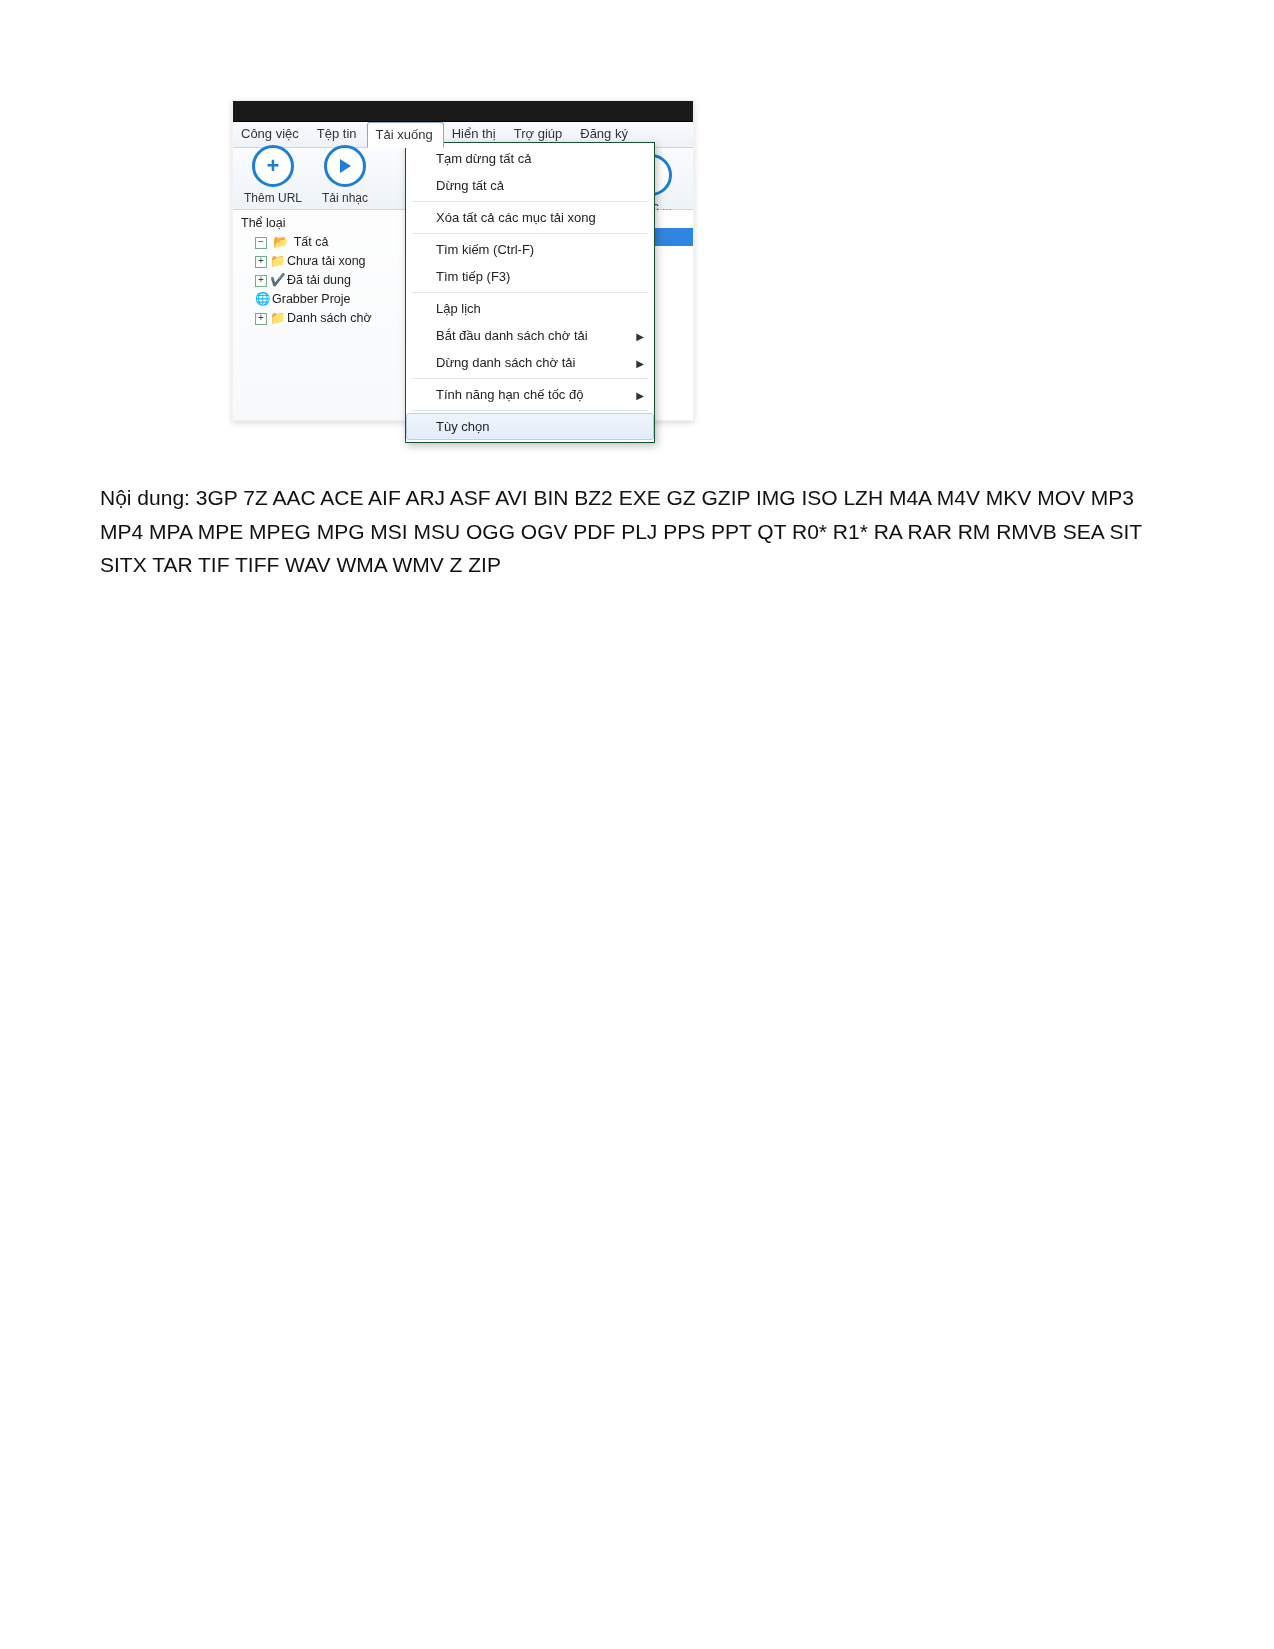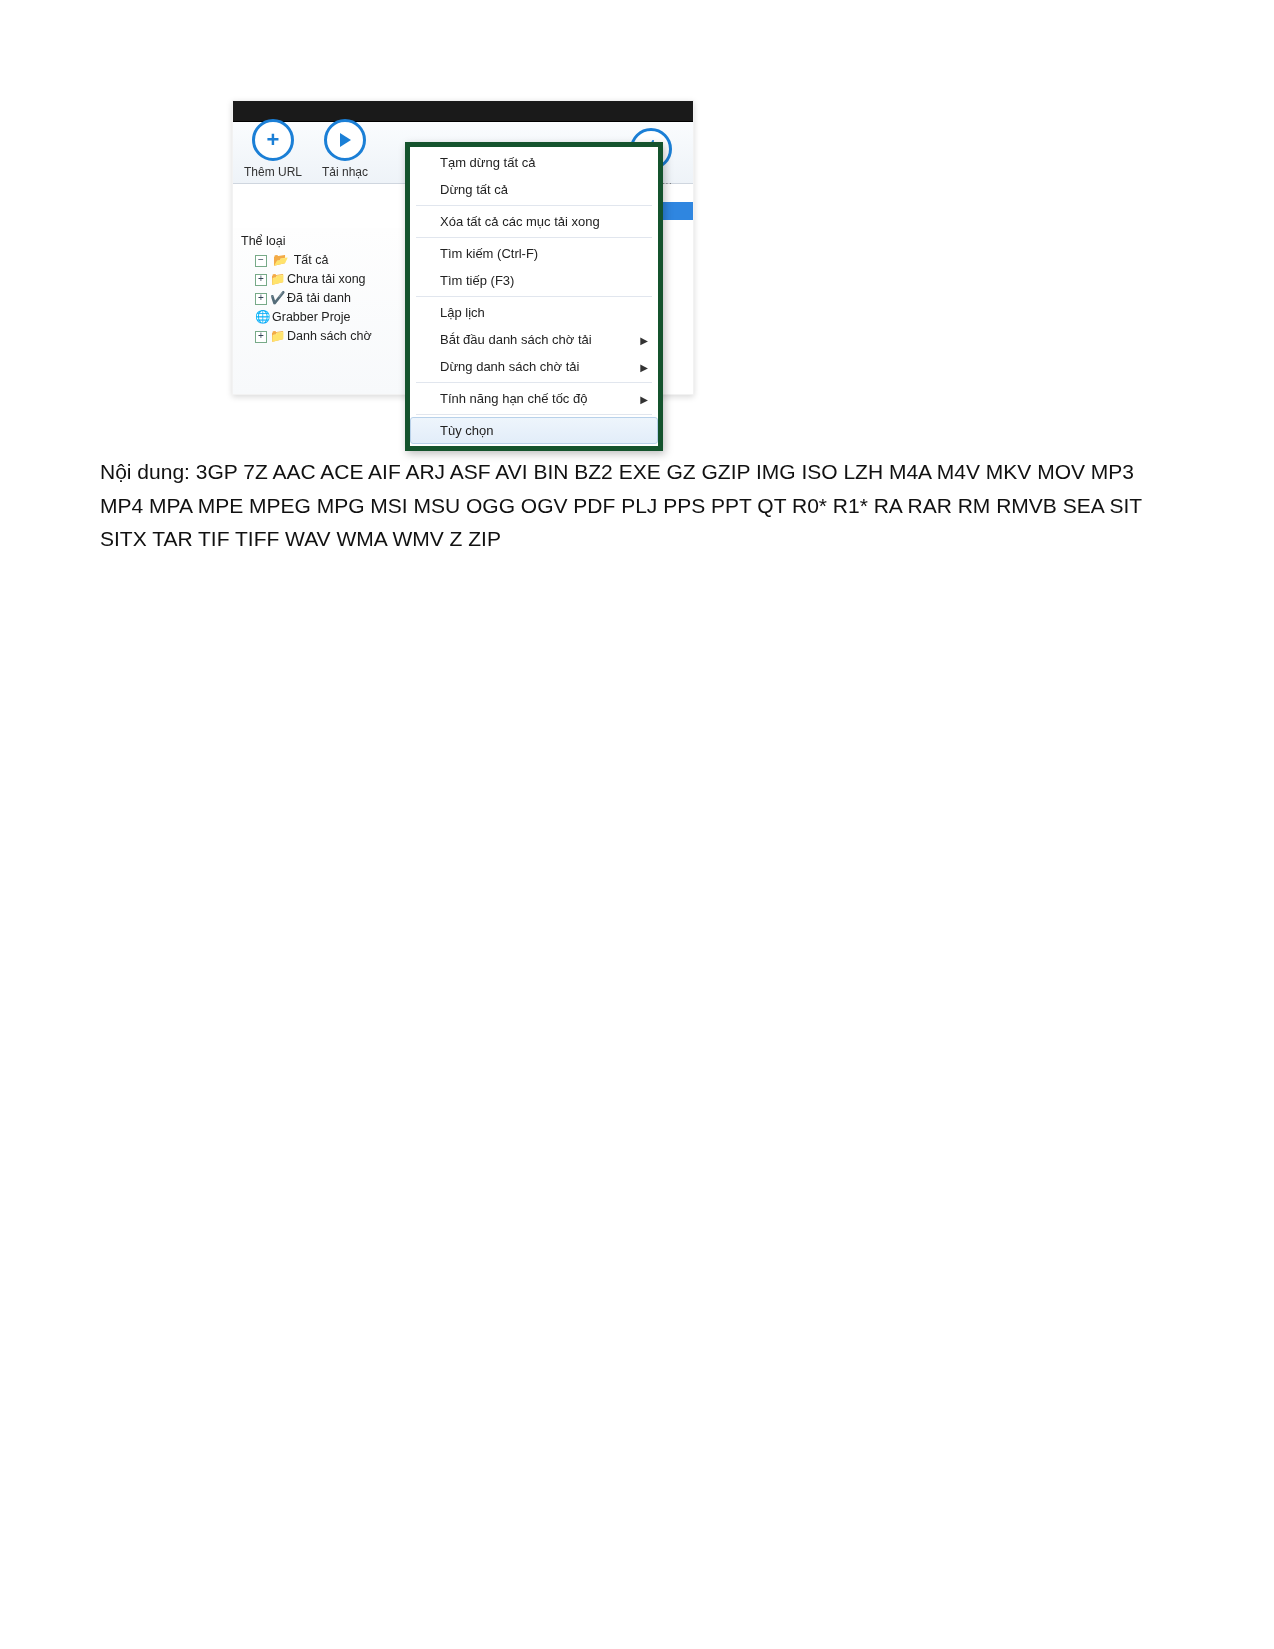--- a/index.html
+++ b/index.html
@@ -95,21 +95,20 @@
   .sidebar-area {
     display: flex;
     min-height: 210px;
   }
   .sidebar {
     width: 176px;
     border-right: 1px solid #d8dde4;
     background: linear-gradient(#fefefe,#f7f9fb);
     font-size: 12.5px;
     padding: 4px 0 6px 6px;
-    margin-top: 44px;
   }
   .sidebar-title {
     color: #222;
     padding: 2px 0 2px 2px;
   }
   .tree ul { list-style:none; margin:0; padding-left: 16px; }
   .tree li {
     padding: 2px 0 2px 0;
     white-space: nowrap;
     overflow: hidden;
@@ -155,21 +154,21 @@
     top: 18px;
     height: 18px;
     background: #2f86e0;
   }
   .dropdown {
     position: absolute;
     left: 172px;
     top: 41px;
     width: 248px;
     background: #fff;
-    border: 5px solid #14532d;
+    border: 1px solid #14532d;
     box-shadow: 2px 3px 8px rgba(0,0,0,0.25);
     font-size: 13px;
     z-index: 2;
     padding: 2px 0;
   }
   .dropdown .dd-item {
     padding: 6px 26px 6px 30px;
     color: #222;
     cursor: default;
     position: relative;
@@ -217,20 +216,28 @@
   .para { margin-top: 24px; }
 </style>
 </head>
 <body>
 
 <div class="page">
 
   <div class="app-frame">
     <div class="titlebar"></div>
 
+    <div class="menubar">
+      <div class="menuitem">Công việc</div>
+      <div class="menuitem">Tệp tin</div>
+      <div class="menuitem open">Tải xuống</div>
+      <div class="menuitem">Hiển thị</div>
+      <div class="menuitem">Trợ giúp</div>
+      <div class="menuitem">Đăng ký</div>
+    </div>
 
     <div class="toolbar">
       <div class="tb-btn">
         <div class="circle">
             <span class="tb-plus">+</span>
           </div>
         <span>Thêm URL</span>
       </div>
       <div class="tb-btn">
         <div class="circle tb-play">
@@ -257,21 +264,21 @@
       <div class="sidebar">
         <div class="sidebar-title">Thể loại</div>
         <div class="tree">
           <ul>
             <li>
               <span class="minusbox">−</span>
               <span class="tree-icon">📂</span>
               <span>Tất cả</span>
             </li>
             <li><span class="plusbox">+</span><span class="tree-icon">📁</span><span>Chưa tải xong</span></li>
-            <li><span class="plusbox">+</span><span class="tree-icon">✔️</span><span>Đã tải danh</span></li>
+            <li><span class="plusbox">+</span><span class="tree-icon">✔️</span><span>Đã tải dung</span></li>
             <li><span class="tree-icon">🌐</span><span>Grabber Proje</span></li>
             <li><span class="plusbox">+</span><span class="tree-icon">📁</span><span>Danh sách chờ</span></li>
           </ul>
         </div>
       </div>
       <div class="content">
         <div class="highlight-row"></div>
       </div>
     </div>
 

